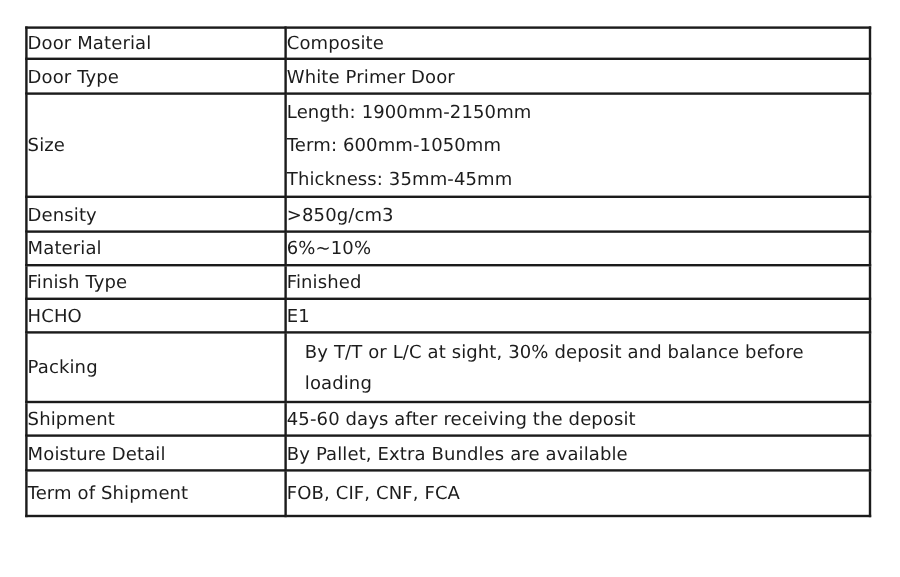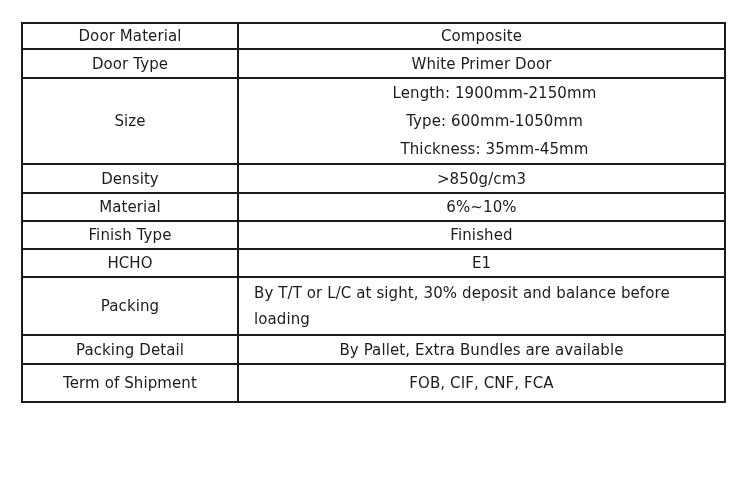--- a/index.html
+++ b/index.html
@@ -18,29 +18,28 @@
   }
   table.spec-table {
     width: 703px;
     border-collapse: collapse;
     table-layout: fixed;
   }
   table.spec-table td {
     border: 2px solid #1b1b1b;
     font-size: 15px;
     color: #1c1c1c;
-    text-align: center;
     vertical-align: middle;
     padding: 0;
     letter-spacing: 0.1px;
   }
   col.label-col { width: 216px; }
   col.value-col { width: 487px; }
 
-  td.value-cell .value-line { line-height: 28px; padding-left: 26px; }
+  td.value-cell .value-line { line-height: 28px; }
 
   td.value-cell.align-left {
     text-align: left;
     padding: 2px 14px 2px 15px;
     line-height: 26px;
     margin-top: 44px;
   }
 
   
   tr.h26  { height: 26px; }
@@ -65,21 +64,21 @@
           <td class="value-cell">Composite</td>
         </tr>
         <tr class="h29">
           <td class="label-cell">Door Type</td>
           <td class="value-cell">White Primer Door</td>
         </tr>
         <tr class="h86">
           <td class="label-cell">Size</td>
           <td class="value-cell">
             <div class="value-line">Length: 1900mm-2150mm</div>
-            <div class="value-line">Type: 600mm-1050mm</div>
+            <div class="value-line">Term: 600mm-1050mm</div>
             <div class="value-line">Thickness: 35mm-45mm</div>
           </td>
         </tr>
         <tr class="h29">
           <td class="label-cell">Density</td>
           <td class="value-cell">&gt;850g/cm3</td>
         </tr>
         <tr class="h28">
           <td class="label-cell">Material</td>
           <td class="value-cell">6%~10%</td>
@@ -89,22 +88,26 @@
           <td class="value-cell">Finished</td>
         </tr>
         <tr class="h28">
           <td class="label-cell">HCHO</td>
           <td class="value-cell">E1</td>
         </tr>
         <tr class="h56">
           <td class="label-cell">Packing</td>
           <td class="value-cell align-left">By T/T or L/C at sight, 30% deposit and balance before loading</td>
         </tr>
+        <tr class="h28">
+          <td class="label-cell">Shipment</td>
+          <td class="value-cell">45-60 days after receiving the deposit</td>
+        </tr>
         <tr class="h29">
-          <td class="label-cell">Packing Detail</td>
+          <td class="label-cell">Moisture Detail</td>
           <td class="value-cell">By Pallet, Extra Bundles are available</td>
         </tr>
         <tr class="h34">
           <td class="label-cell">Term of Shipment</td>
           <td class="value-cell">FOB, CIF, CNF, FCA</td>
         </tr>
       </tbody>
   </table>
 </div>
 

